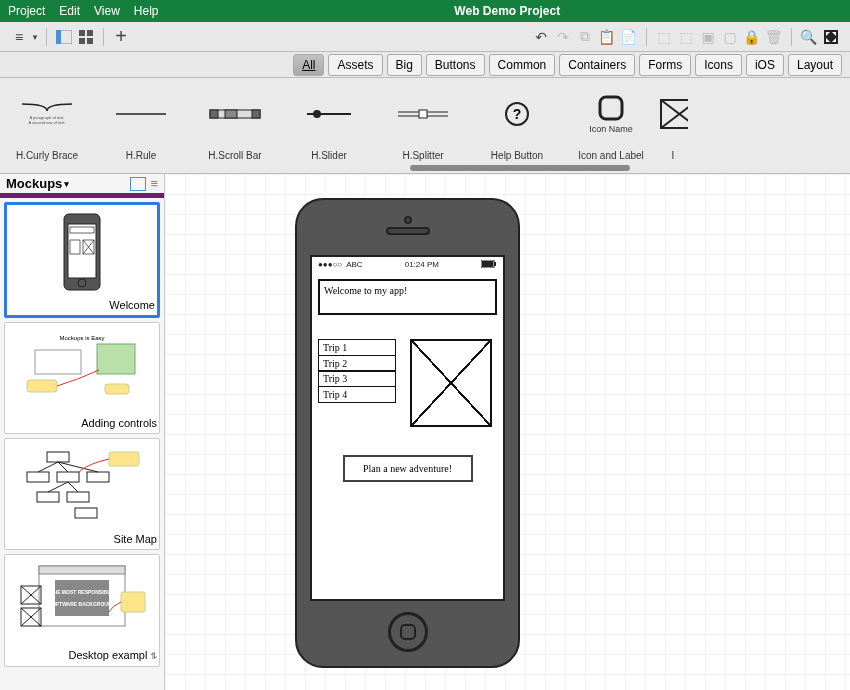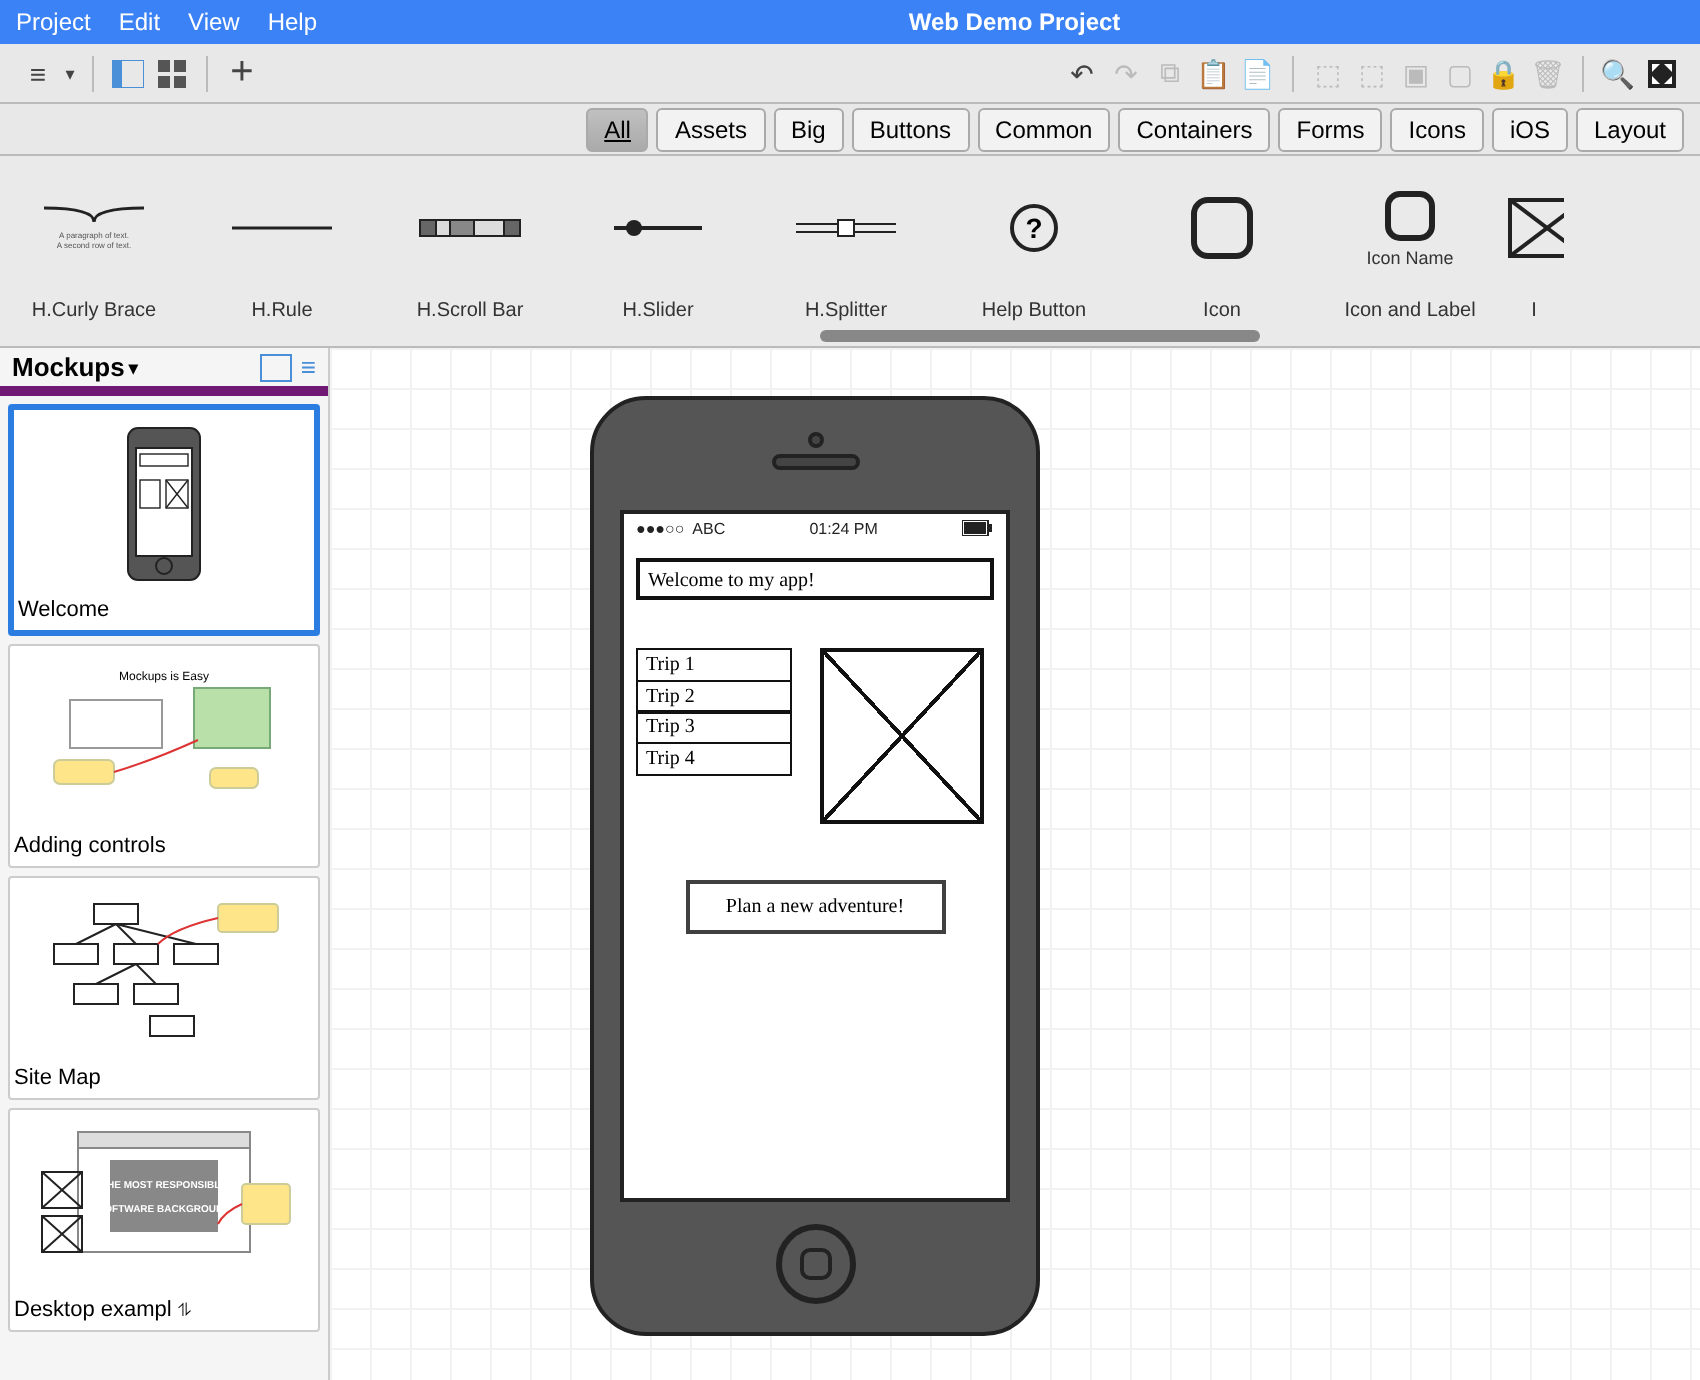--- a/index.html
+++ b/index.html
@@ -1,17 +1,17 @@
 <!DOCTYPE html>
 <html><head>
 <meta charset="utf-8">
 <style>
   * { box-sizing: border-box; margin: 0; padding: 0; font-family: Arial, Helvetica, sans-serif; }
   body { width: 850px; height: 690px; overflow: hidden; background: #e8e8e8; }
-  .menubar { height: 22px; background: #3b82f6; color: #fff; display: flex; align-items: center; padding: 0 8px; font-size: 12px; }
+  .menubar { height: 22px; background: #15803d; color: #fff; display: flex; align-items: center; padding: 0 8px; font-size: 12px; }
   .menubar .menu-item { margin-right: 14px; cursor: pointer; }
   .menubar .title-wrap { flex: 1; text-align: center; font-weight: bold; }
   .toolbar { height: 30px; background: #e8e8e8; border-bottom: 1px solid #bbb; display: flex; align-items: center; padding: 0 8px; }
   .toolbar .tool-btn { width: 22px; height: 22px; display: flex; align-items: center; justify-content: center; color: #444; cursor: pointer; font-size: 14px; }
   .toolbar .sep { width: 1px; height: 18px; background: #bbb; margin: 0 6px; }
   .toolbar .spacer { flex: 1; }
   .toolbar .disabled { color: #bbb; }
   .filterbar { height: 26px; background: #e8e8e8; border-bottom: 1px solid #bbb; display: flex; align-items: center; justify-content: flex-end; padding: 0 8px; gap: 4px; font-size: 12px; }
   .filterbar .filter-btn { padding: 3px 8px; border: 1px solid #aaa; border-radius: 3px; background: #f2f2f2; cursor: pointer; }
   .filterbar .filter-btn.selected { background: linear-gradient(#c0c0c0,#aaa); text-decoration: underline; }
@@ -20,35 +20,35 @@
   .library .lib-item .thumb { height: 48px; display: flex; align-items: center; justify-content: center; }
   .library .lib-item .lab { margin-top: 12px; }
   .library .track { position: absolute; left: 350px; right: 60px; bottom: 2px; height: 6px; border-radius: 3px; }
   .library .track .thumb-bar { position:absolute; left:60px; width: 220px; height:6px; background:#888; border-radius:3px;}
   .main { display: flex; height: calc(690px - 22px - 30px - 26px - 96px); }
   .sidebar { width: 165px; background: #f5f5f5; border-right: 1px solid #ccc; display: flex; flex-direction: column; }
   .sidebar-head { height: 24px; display: flex; align-items: center; padding: 0 6px; font-size: 13px; font-weight: bold; border-bottom: 5px solid #701a75; }
   .sidebar-head .sp { flex:1; }
   .sidebar-head .ic { width: 16px; height: 14px; border: 1px solid #4a90d9; margin-left: 3px; cursor:pointer; }
   .sidebar-list { overflow-y: auto; flex:1; padding: 4px; }
-  .mockup-card { border: 1px solid #ccc; background: #fff; margin-bottom: 4px; padding: 4px 2px 4px 2px; font-size: 11px; text-align: left; cursor: pointer; border-radius: 2px;}
+  .mockup-card { border: 1px solid #ccc; background: #fff; margin-bottom: 4px; padding: 4px 2px 4px 2px; font-size: 11px; text-align: right; cursor: pointer; border-radius: 2px;}
   .mockup-card.selected { border: 3px solid #2b7de1; }
   .mockup-card .card-thumb { height: 86px; display:flex; align-items:center; justify-content:center; }
   .mockup-card .card-label { margin-top: 4px; white-space: nowrap; overflow: hidden; text-overflow: ellipsis; }
   .canvas { flex:1; background: #fff; position: relative; overflow: auto; background-image: linear-gradient(#f2f2f2 1px, transparent 1px), linear-gradient(90deg,#f2f2f2 1px, transparent 1px); background-size: 20px 20px; }
   .phone { position:absolute; left:130px; top:24px; width:225px; height:480px; }
   .phone-body { width:225px; height:470px; background:#555; border-radius:28px; border:2px solid #222; position:relative;}
   .phone-speaker { position:absolute; top:27px; left:50%; transform:translateX(-50%); width:44px; height:8px; border:2px solid #222; border-radius:6px; background:#444;}
   .phone-cam { position:absolute; top:16px; left:50%; transform:translateX(-50%); width:8px; height:8px; border:2px solid #222; border-radius:50%; background:#444;}
   .phone-screen { position:absolute; top:55px; left:13px; right:13px; height:346px; background:#fff; border:2px solid #222;}
   .phone-home { position:absolute; bottom:14px; left:50%; transform:translateX(-50%); width:40px; height:40px; border:3px solid #222; border-radius:50%; display:flex; align-items:center; justify-content:center;}
   .phone-home-inner { width:16px; height:16px; border:2px solid #222; border-radius:5px;}
   .status-bar { height:14px; font-size:8px; display:flex; align-items:center; padding:0 6px; font-family: "Comic Sans MS", cursive; color:#222;}
   .status-bar .flex { flex:1; text-align:center;}
-  .welcome-box { margin:8px 6px; height:21px; border:2px solid #111; font-family:"Comic Sans MS", cursive; font-size:10px; padding:4px;}
+  .welcome-box { margin:8px 6px; height:36px; border:2px solid #111; font-family:"Comic Sans MS", cursive; font-size:10px; padding:4px;}
   .row-area { display:flex; margin:24px 6px 0 6px; gap:14px;}
   .trip-list { width:78px; }
   .trip-list .trip-item { border:1.5px solid #111; font-family:"Comic Sans MS", cursive; font-size:10px; padding:2px 4px; margin-bottom:-1.5px;}
   .img-ph { width:82px; height:88px; border:2px solid #111; position:relative;}
   .img-ph::before, .img-ph::after { content:""; position:absolute; top:0; left:0; right:0; bottom:0;}
   .img-ph::before { background: linear-gradient(to top right, transparent calc(50% - 1px), #111 calc(50% - 1px), #111 calc(50% + 1px), transparent calc(50% + 1px));}
   .img-ph::after { background: linear-gradient(to top left, transparent calc(50% - 1px), #111 calc(50% - 1px), #111 calc(50% + 1px), transparent calc(50% + 1px));}
   .cta-btn { margin:28px auto 0 auto; width:130px; border:2px solid #404040; font-family:"Comic Sans MS", cursive; font-size:10px; text-align:center; padding:6px 4px;}
   svg { display:block; }
   ::-webkit-scrollbar { width:10px; }
@@ -176,28 +176,20 @@
   <div class="lib-item">
     <div class="thumb">
         <svg width="28" height="28">
           <circle cx="14" cy="14" r="11" fill="none" stroke="#222" stroke-width="2"></circle>
           <text x="14" y="19" font-size="14" text-anchor="middle" font-weight="bold">?</text>
         </svg>
       </div>
     <div class="lab">Help Button</div>
   </div>
   <div class="lib-item">
-    <div class="thumb">
-        <svg width="34" height="34">
-          <rect x="3" y="3" width="28" height="28" rx="7" fill="none" stroke="#222" stroke-width="3"></rect>
-        </svg>
-      </div>
-    <div class="lab">Icon</div>
-  </div>
-  <div class="lib-item">
     <div class="thumb" style="flex-direction:column">
         <svg width="28" height="28">
           <rect x="3" y="3" width="22" height="22" rx="6" fill="none" stroke="#222" stroke-width="3"></rect>
         </svg>
         <div style="font-size:9px;margin-top:2px">Icon Name</div>
       </div>
     <div class="lab">Icon and Label</div>
   </div>
   <div class="lib-item" style="width:30px;flex:0 0 30px">
     <div class="thumb">

